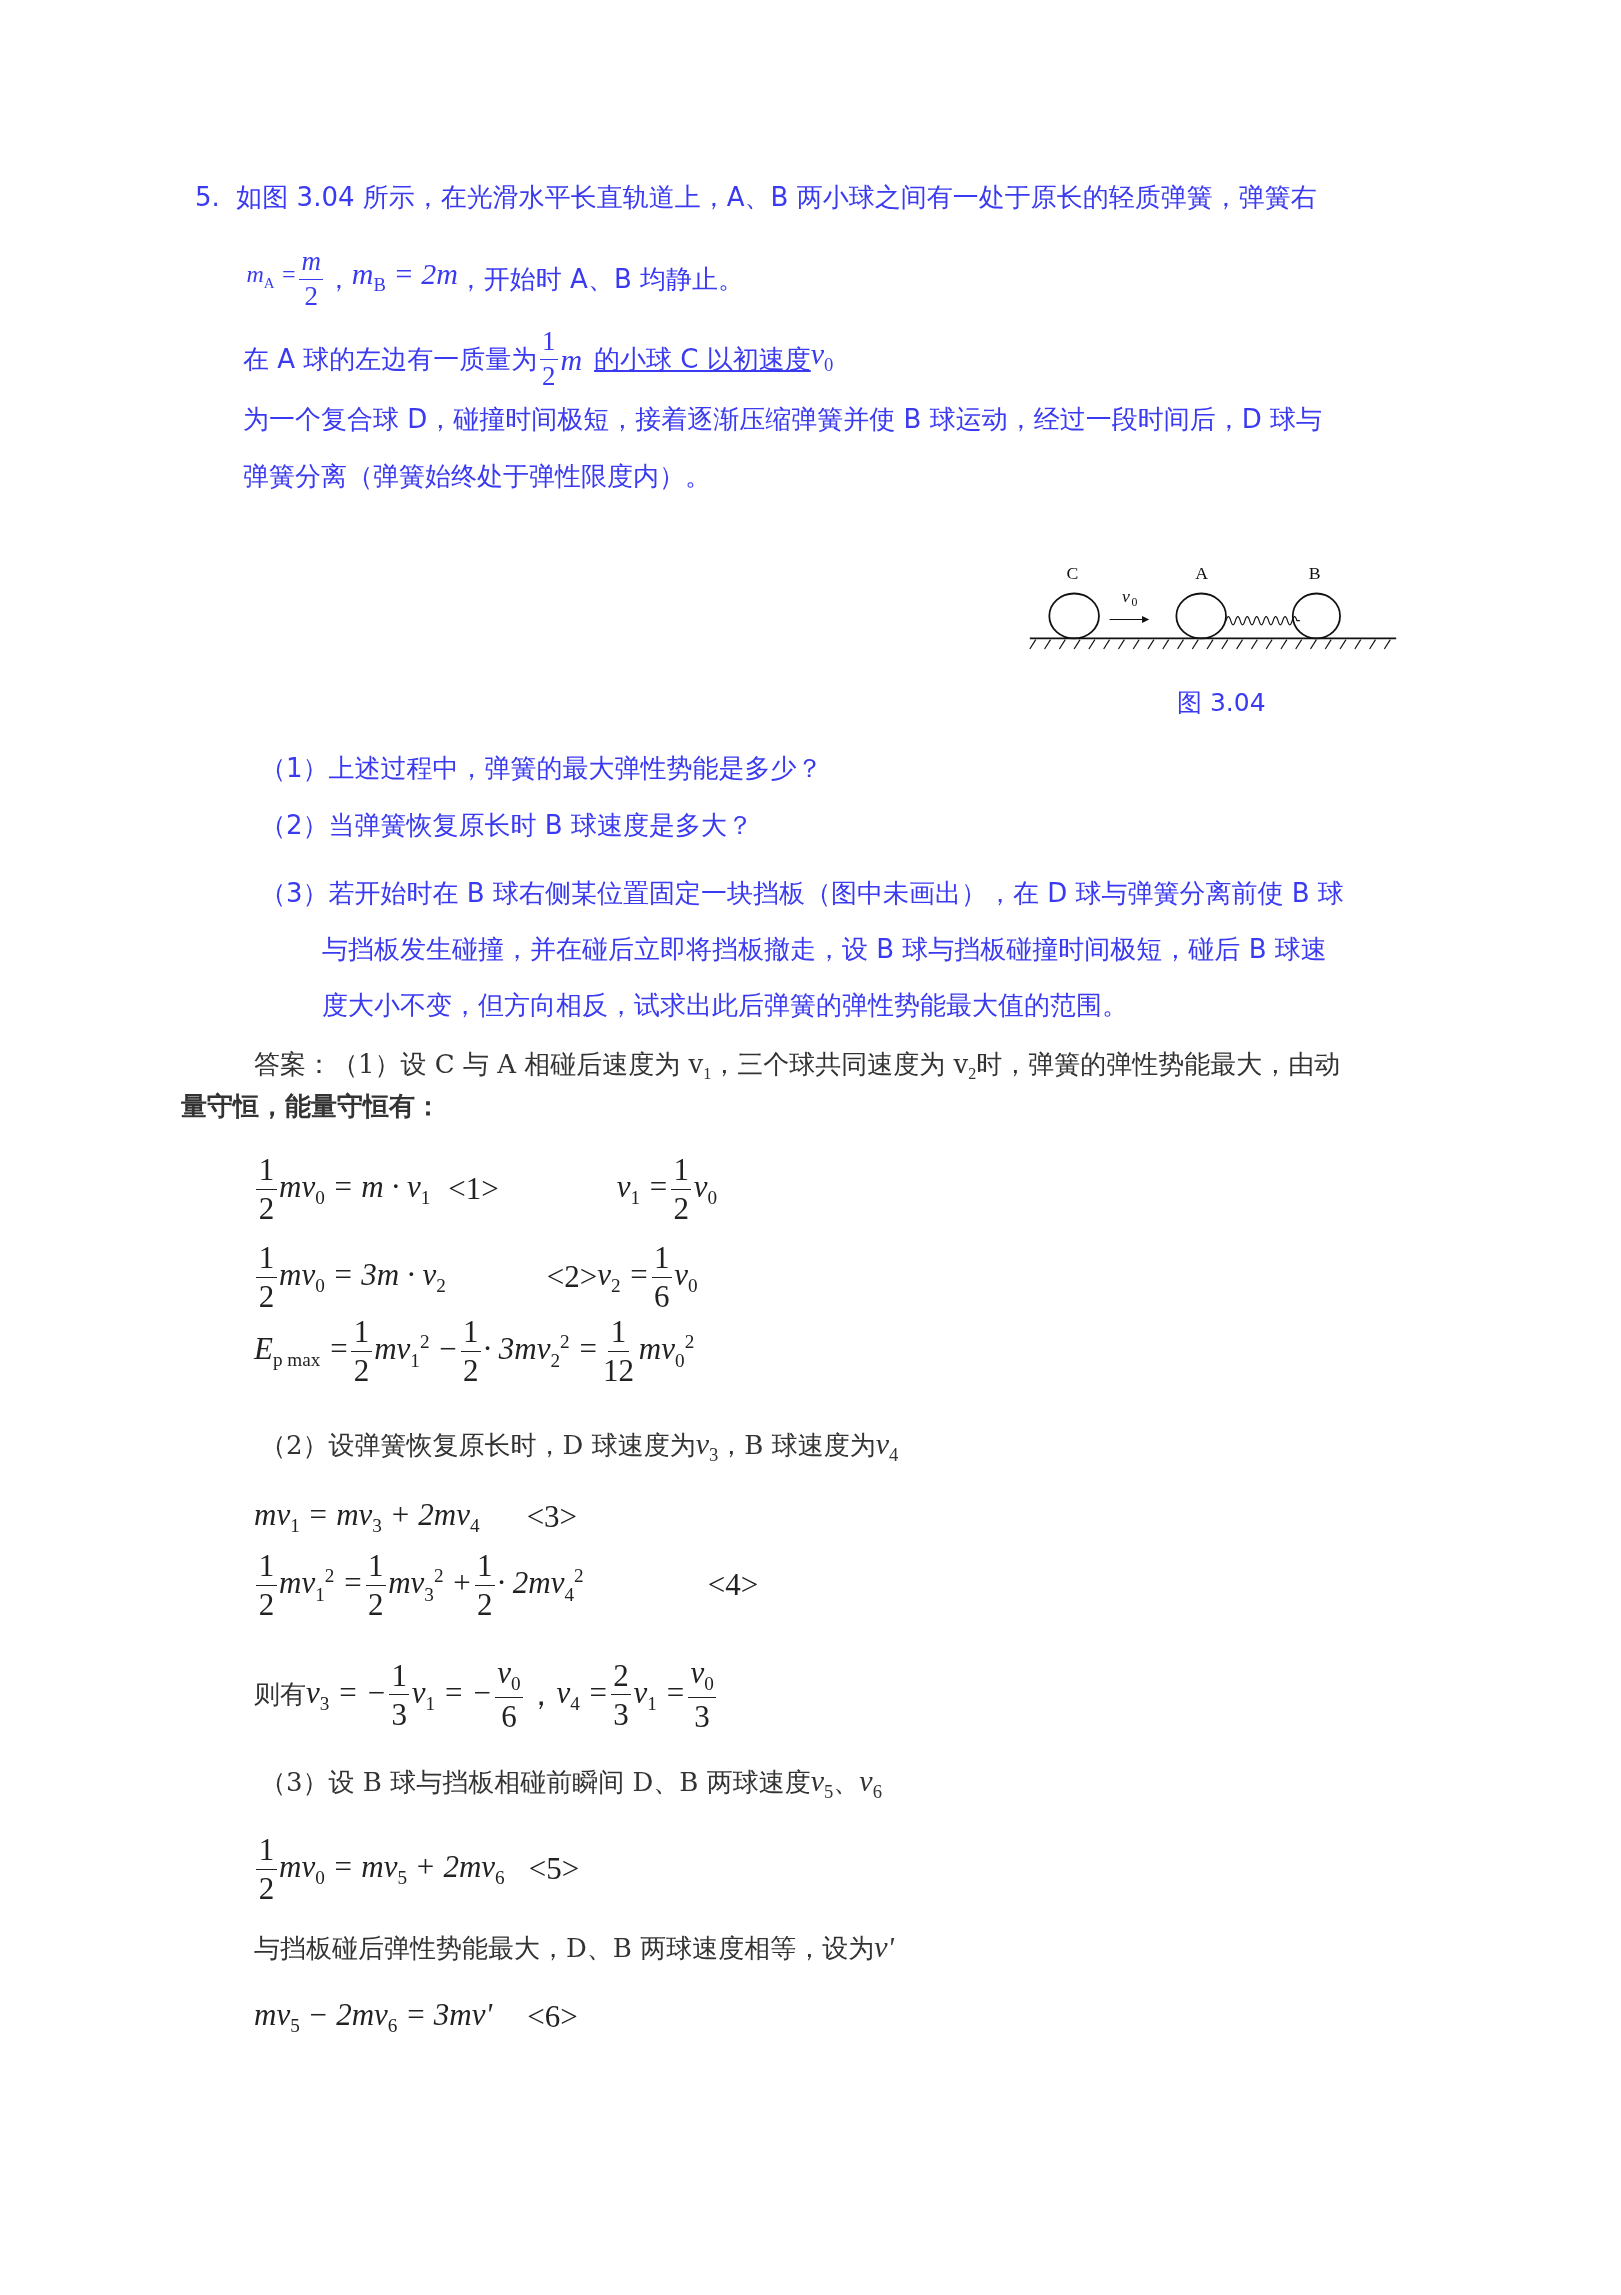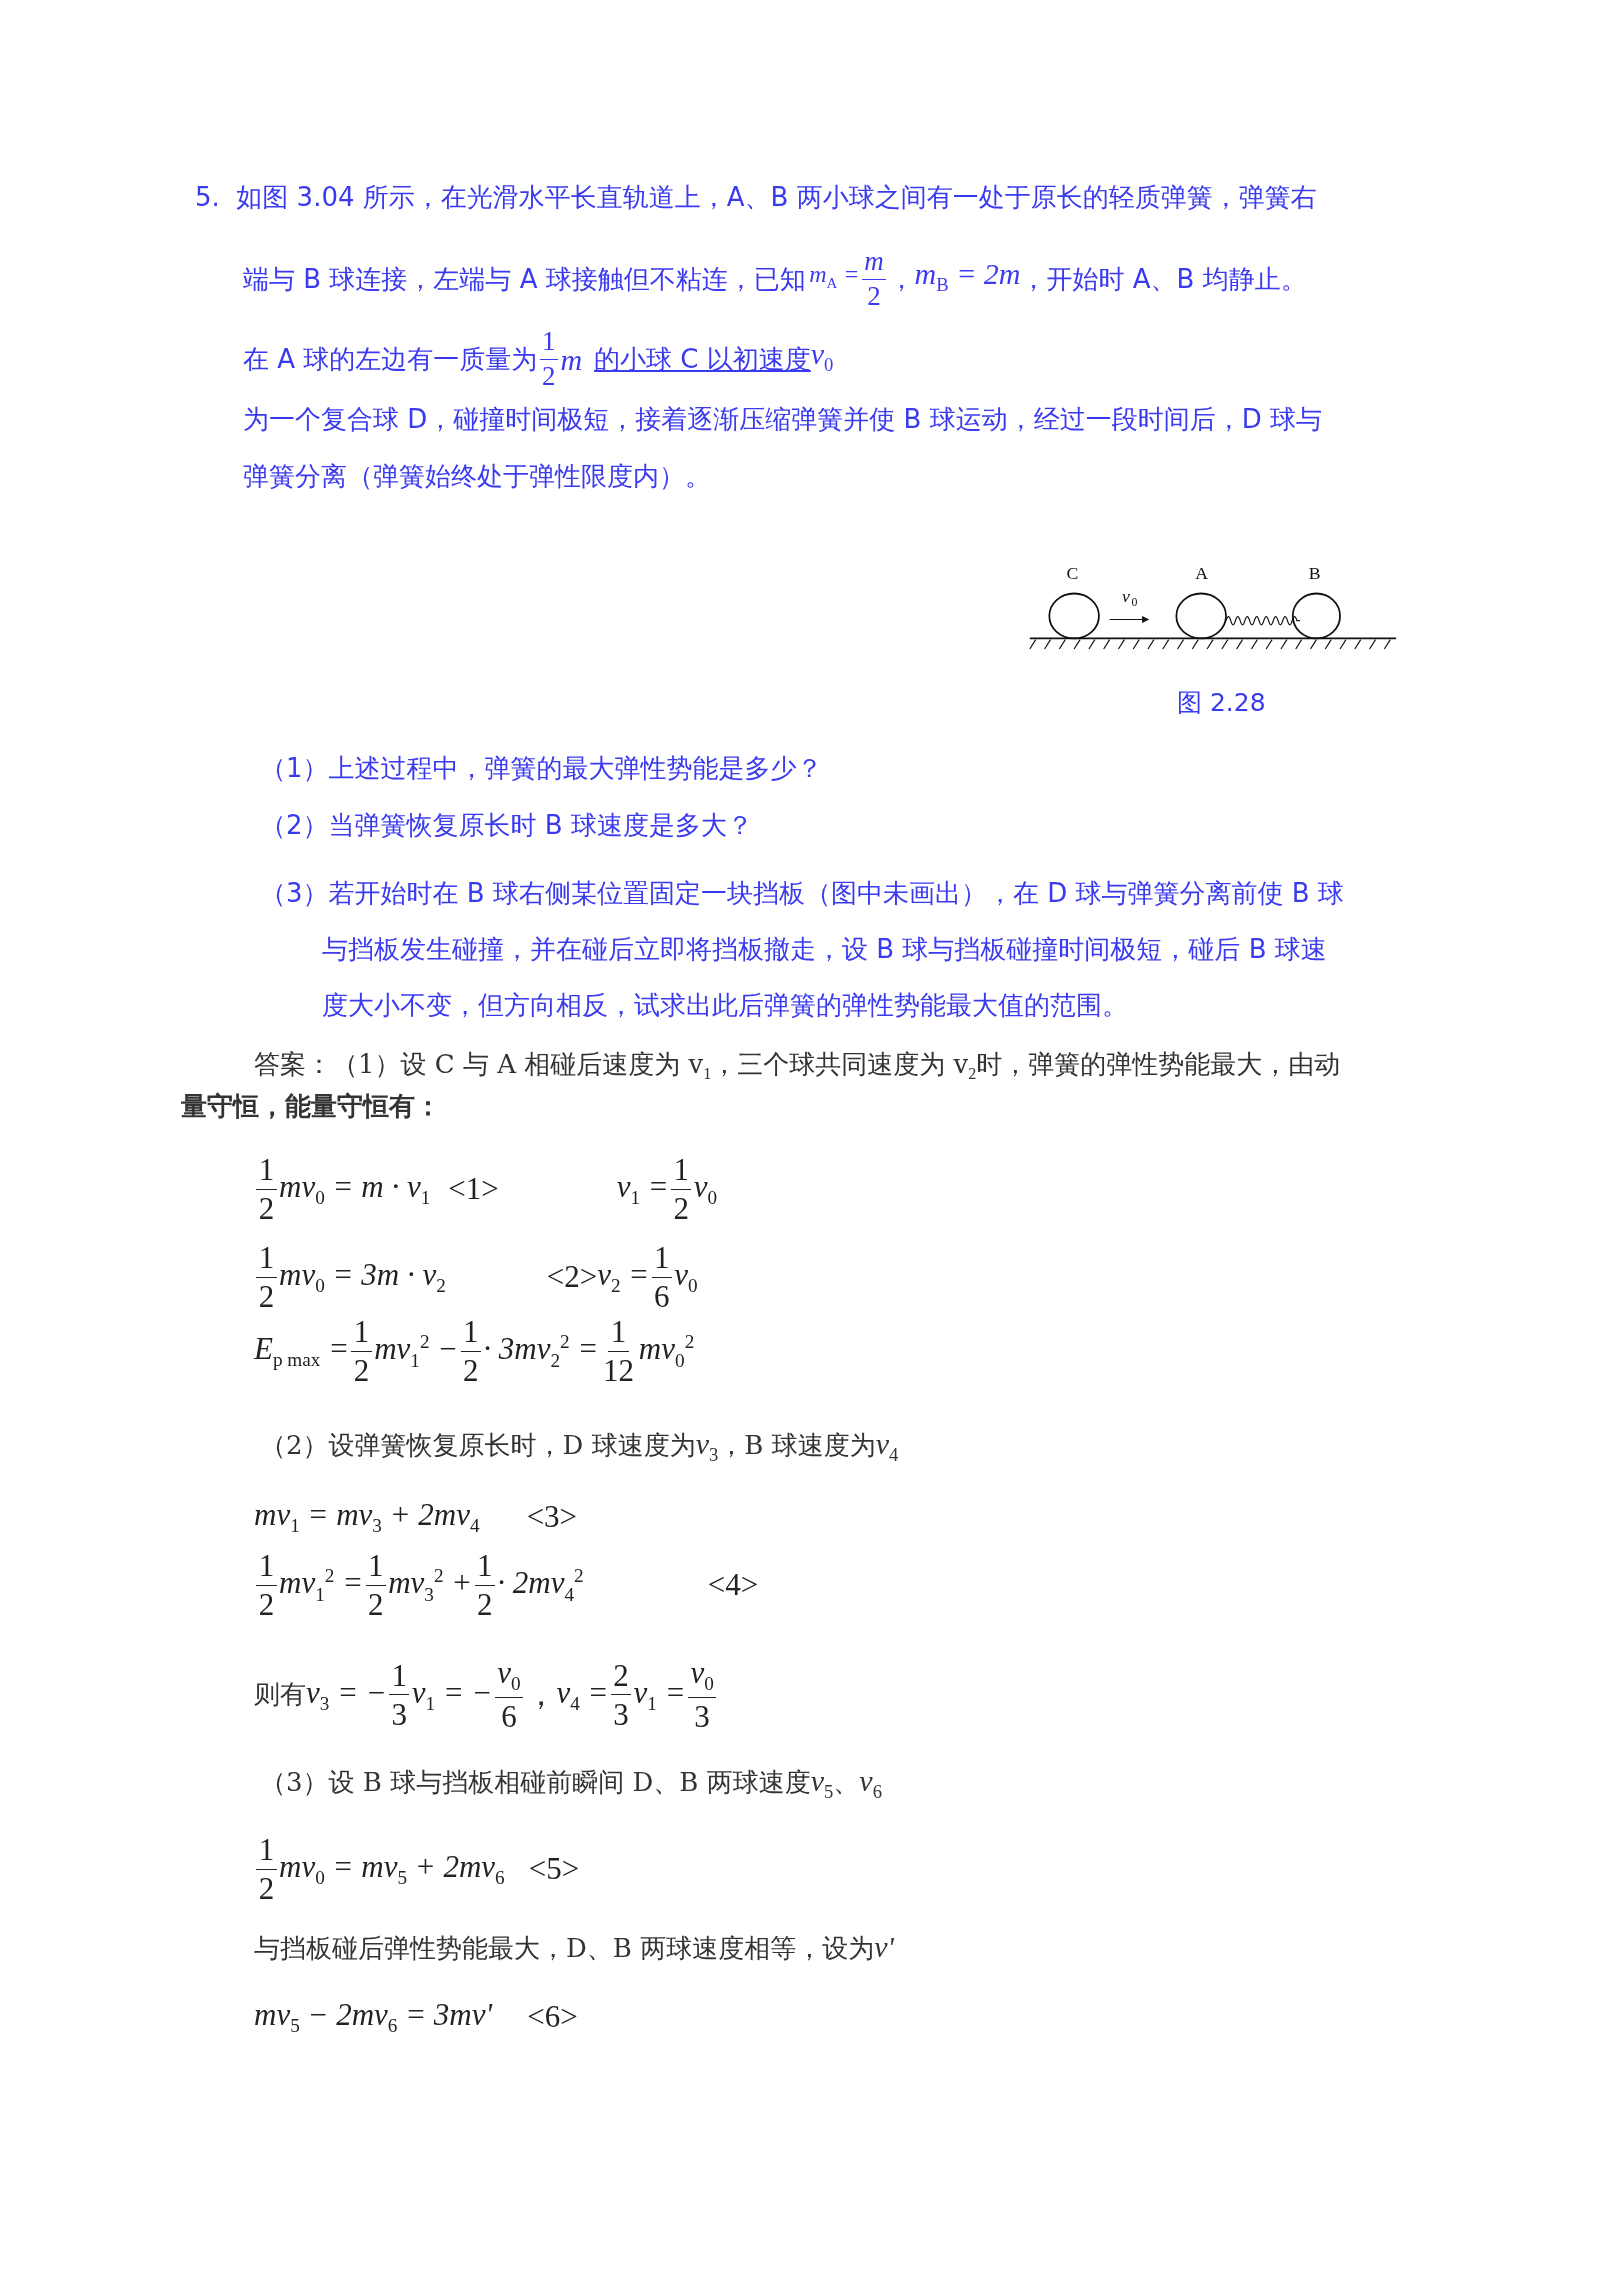--- a/index.html
+++ b/index.html
@@ -23,21 +23,20 @@
            font-family:"DejaVu Sans","Liberation Sans",sans-serif;}
 </style>
 </head>
 <body>
 
 <div class="line q" style="left:195px;top:180px;">
   <span>5.</span>&nbsp;&nbsp;<span>如图 3.04 所示，在光滑水平长直轨道上，A、B 两小球之间有一处于原长的轻质弹簧，弹簧右</span>
 </div>
 
 <div class="line q" style="left:243px;top:248px;display:flex;align-items:center;">
-  <span>端与 B 球连接，左端与 A 球接触但不粘连，已知</span>
   <span class="m" style="font-size:24px;margin-left:3.5px;">m<sub>A</sub> = </span>
   <span class="frac" style="font-size:27px;">
       <span class="num m">m</span>
       <span class="den">2</span>
     </span>
   <span>，</span>
   <span class="m" style="font-size:30px;">m<sub>B</sub> = 2m</span>
   <span>，开始时 A、B 均静止。</span>
 </div>
 
@@ -103,21 +102,21 @@
     </g>
     <g fill="#111" font-family="Liberation Serif, DejaVu Serif, serif" font-size="30">
       <text x="82" y="80">C</text>
       <text x="300" y="80">A</text>
       <text x="492" y="80">B</text>
       <text x="176" y="118" font-style="italic">v</text>
       <text x="192" y="126" font-size="20">0</text>
     </g>
   </svg>
 </div>
-<div class="caption">图 2.28</div>
+<div class="caption">图 3.04</div>
 
 <div class="line q" style="left:260px;top:751px;">（1）上述过程中，弹簧的最大弹性势能是多少？</div>
 <div class="line q" style="left:260px;top:808px;">（2）当弹簧恢复原长时 B 球速度是多大？</div>
 <div class="line q" style="left:260px;top:876px;">（3）若开始时在 B 球右侧某位置固定一块挡板（图中未画出），在 D 球与弹簧分离前使 B 球</div>
 <div class="line q" style="left:322px;top:932px;">与挡板发生碰撞，并在碰后立即将挡板撤走，设 B 球与挡板碰撞时间极短，碰后 B 球速</div>
 <div class="line q" style="left:322px;top:988px;">度大小不变，但方向相反，试求出此后弹簧的弹性势能最大值的范围。</div>
 
 <div class="line ans" style="left:254px;top:1047px;">
   <span>答案：（1）设 C 与 A 相碰后速度为 v</span><sub class="n">1</sub><span>，三个球共同速度为 v</span><sub class="n">2</sub><span>时，弹簧的弹性势能最大，由动</span>
 </div>

